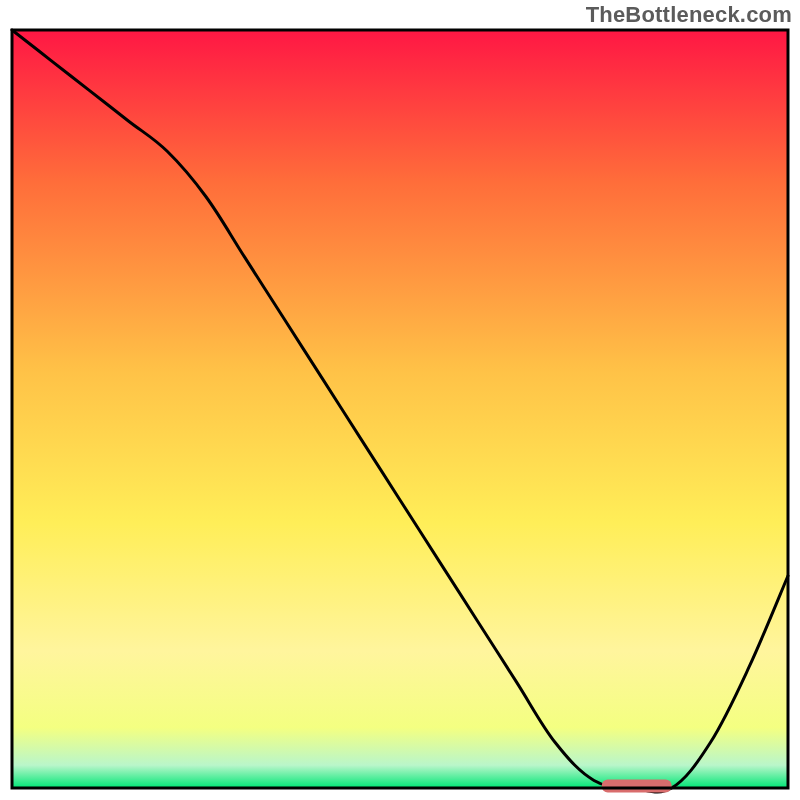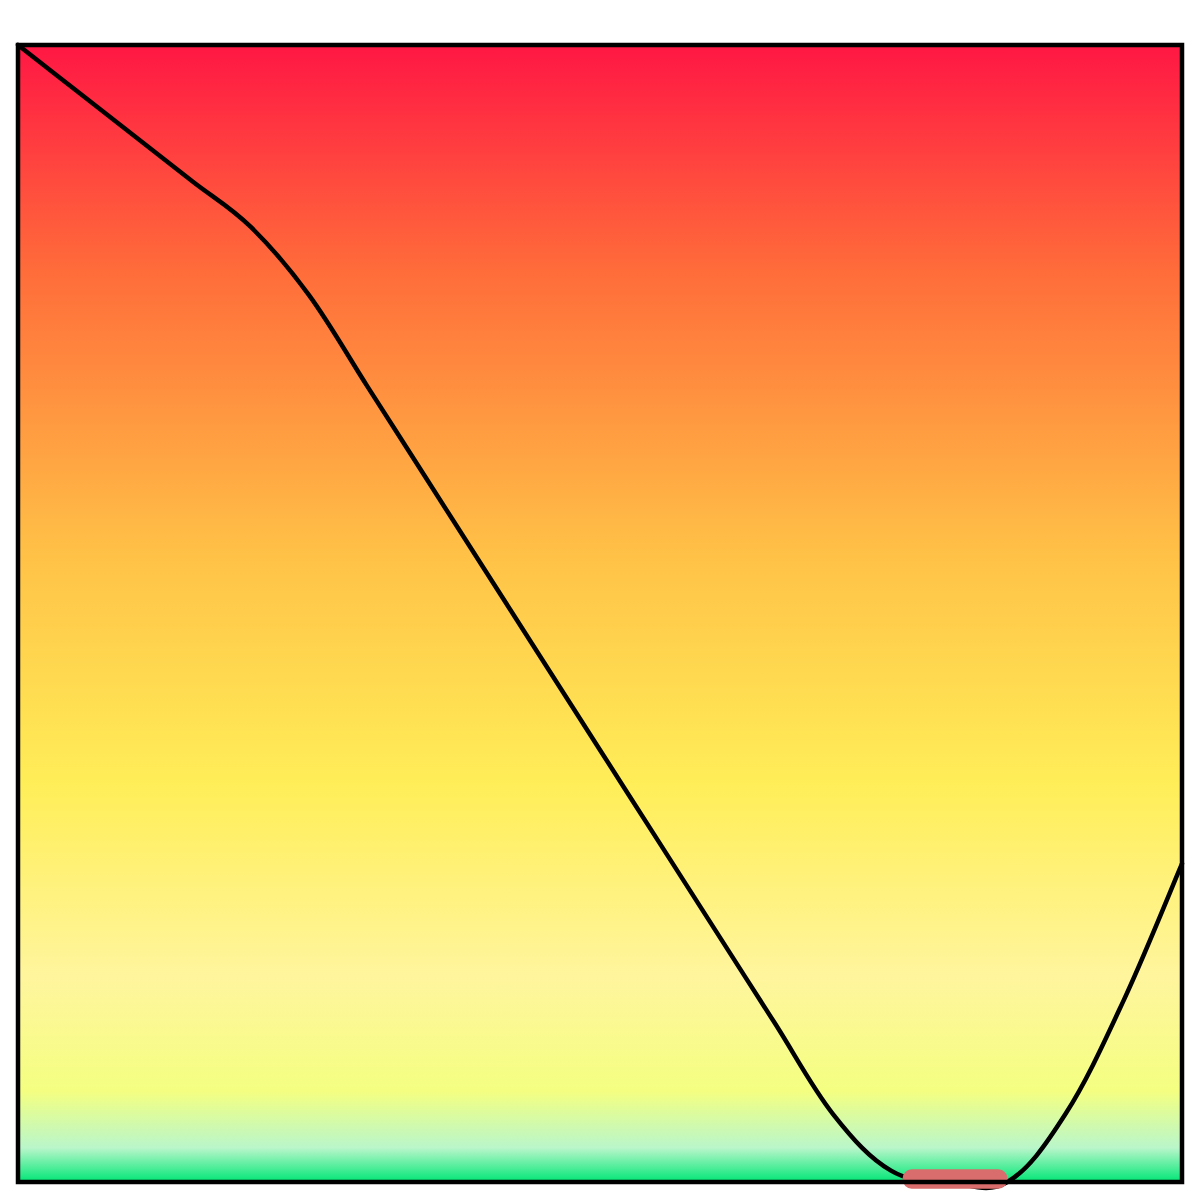--- a/index.html
+++ b/index.html
@@ -32,20 +32,21 @@
     top: 0;
     width: 800px;
     height: 800px;
     display: block;
   }
 </style>
 </head>
 <body>
 
 <div class="chart-container">
+  <div class="watermark">TheBottleneck.com</div>
   <svg class="plot" viewBox="0 0 800 800">
     <defs>
       <linearGradient id="bg-grad" x1="0" y1="0" x2="0" y2="1">
           <stop offset="0%" stop-color="#ff1744"></stop>
           <stop offset="20%" stop-color="#ff6d3a"></stop>
           <stop offset="45%" stop-color="#ffc247"></stop>
           <stop offset="65%" stop-color="#ffee58"></stop>
           <stop offset="82%" stop-color="#fff59d"></stop>
           <stop offset="92%" stop-color="#f4ff81"></stop>
           <stop offset="97%" stop-color="#b9f6ca"></stop>

